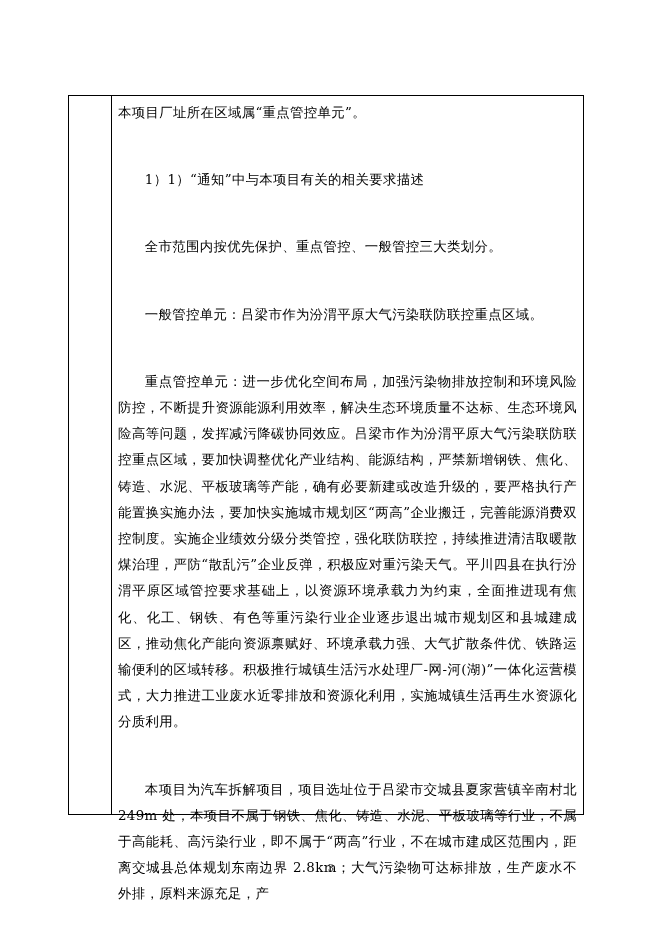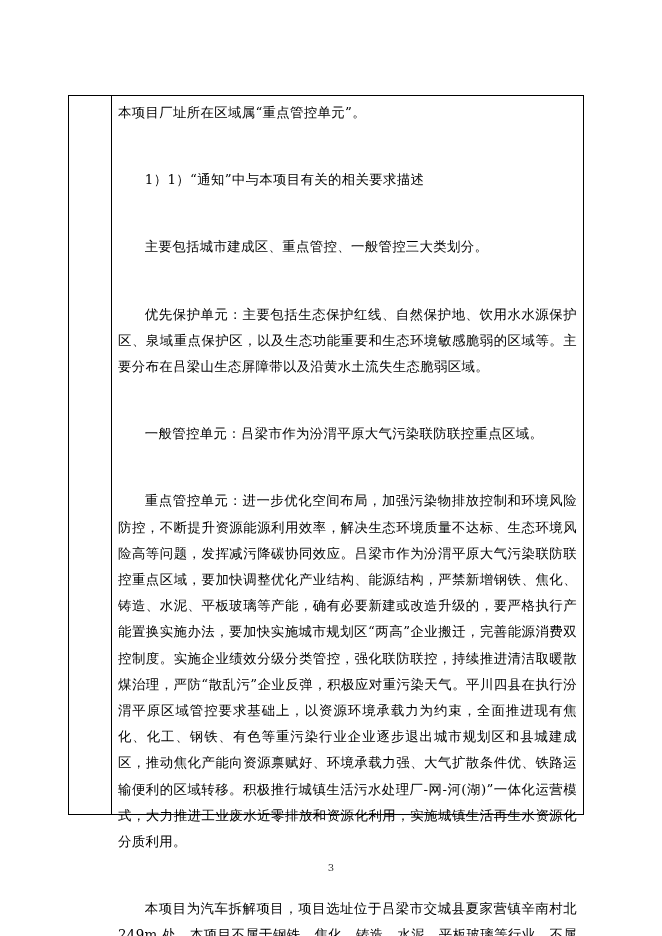--- a/index.html
+++ b/index.html
@@ -25,21 +25,20 @@
   }
 </style>
 </head>
 <body>
 
 <div class="page-table">
   <div class="left-col"></div>
   <div class="content">
     <p class="p">本项目厂址所在区域属“重点管控单元”。</p>
     <p class="p indent">1）1）“通知”中与本项目有关的相关要求描述</p>
-    <p class="p indent">主要包括城市建成区、重点管控、一般管控三大类划分。</p>
-    <p class="p indent">优先保护单元：主要包括生态保护红线、自然保护地、饮用水水源保护区、泉域重点保护区，以及生态功能重要和生态环境敏感脆弱的区域等。主要分布在吕梁山生态屏障带以及沿黄水土流失生态脆弱区域。</p>
+    <p class="p indent">全市范围内按优先保护、重点管控、一般管控三大类划分。</p>
     <p class="p indent">一般管控单元：吕梁市作为汾渭平原大气污染联防联控重点区域。</p>
     <p class="p indent">重点管控单元：进一步优化空间布局，加强污染物排放控制和环境风险防控，不断提升资源能源利用效率，解决生态环境质量不达标、生态环境风险高等问题，发挥减污降碳协同效应。吕梁市作为汾渭平原大气污染联防联控重点区域，要加快调整优化产业结构、能源结构，严禁新增钢铁、焦化、铸造、水泥、平板玻璃等产能，确有必要新建或改造升级的，要严格执行产能置换实施办法，要加快实施城市规划区“两高”企业搬迁，完善能源消费双控制度。实施企业绩效分级分类管控，强化联防联控，持续推进清洁取暖散煤治理，严防“散乱污”企业反弹，积极应对重污染天气。平川四县在执行汾渭平原区域管控要求基础上，以资源环境承载力为约束，全面推进现有焦化、化工、钢铁、有色等重污染行业企业逐步退出城市规划区和县城建成区，推动焦化产能向资源禀赋好、环境承载力强、大气扩散条件优、铁路运输便利的区域转移。积极推行城镇生活污水处理厂-网-河(湖)”一体化运营模式，大力推进工业废水近零排放和资源化利用，实施城镇生活再生水资源化分质利用。</p>
     <p class="p indent">本项目为汽车拆解项目，项目选址位于吕梁市交城县夏家营镇辛南村北 249m 处，本项目不属于钢铁、焦化、铸造、水泥、平板玻璃等行业，不属于高能耗、高污染行业，即不属于“两高”行业，不在城市建成区范围内，距离交城县总体规划东南边界 2.8km；大气污染物可达标排放，生产废水不外排，原料来源充足，产</p>
   </div>
 </div>
 
 <div class="page-number">3</div>
 
 </body></html>

